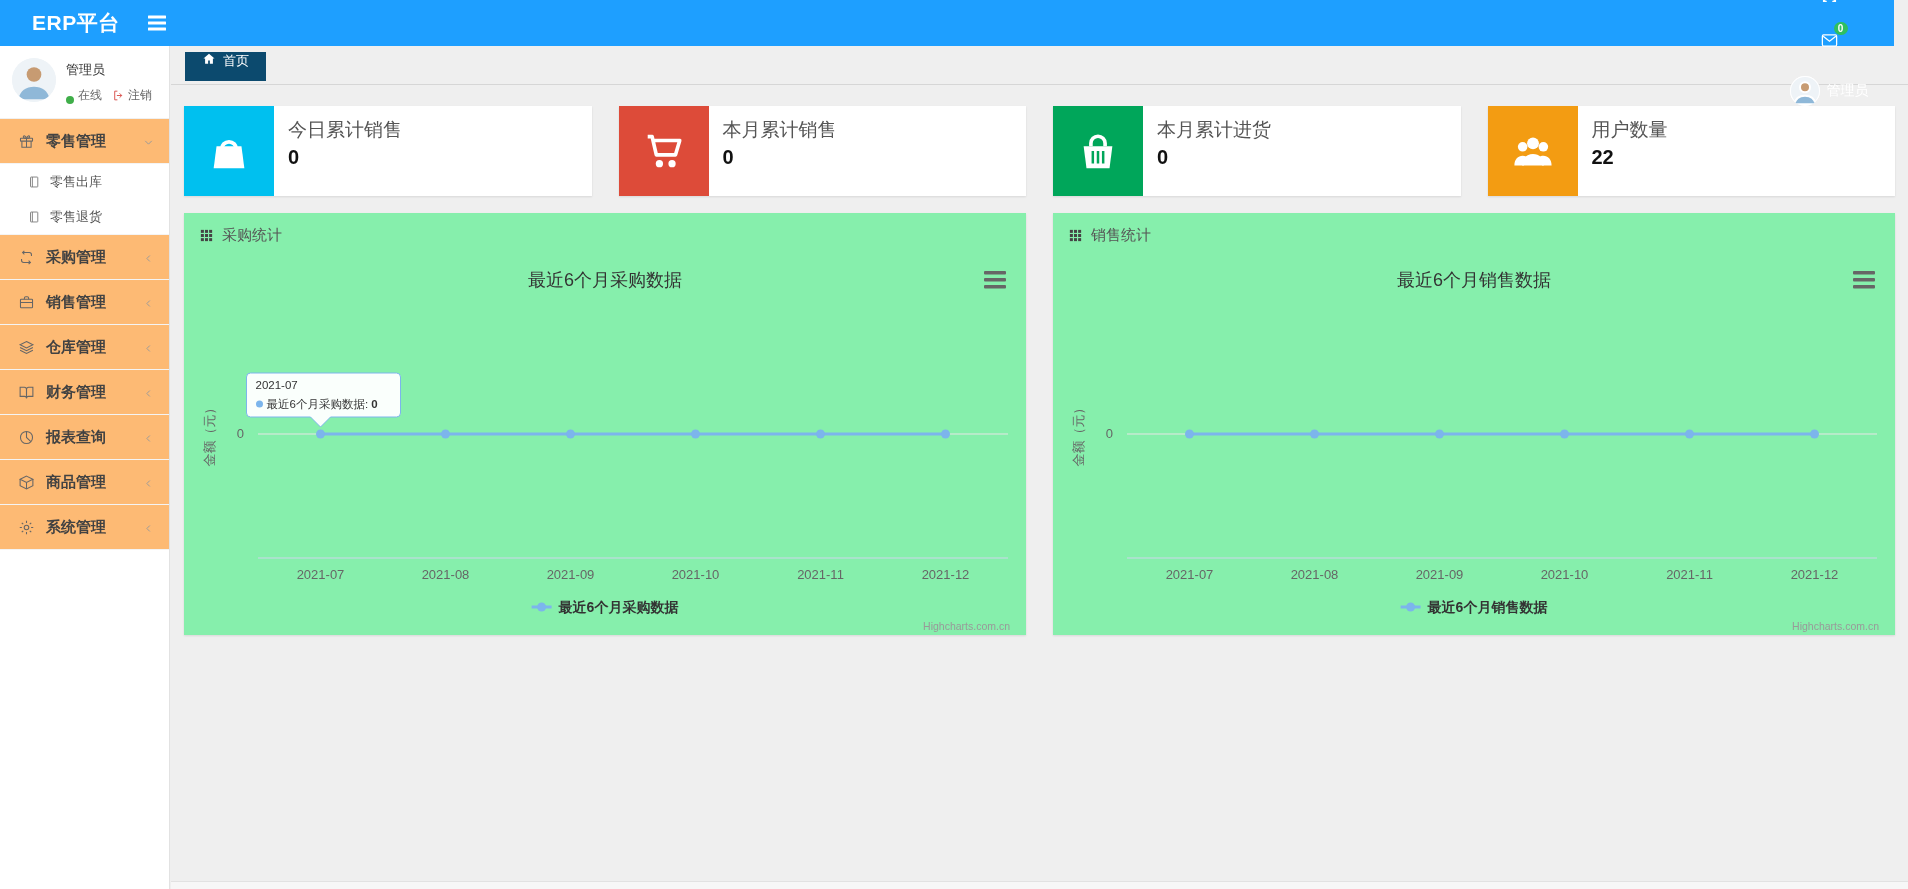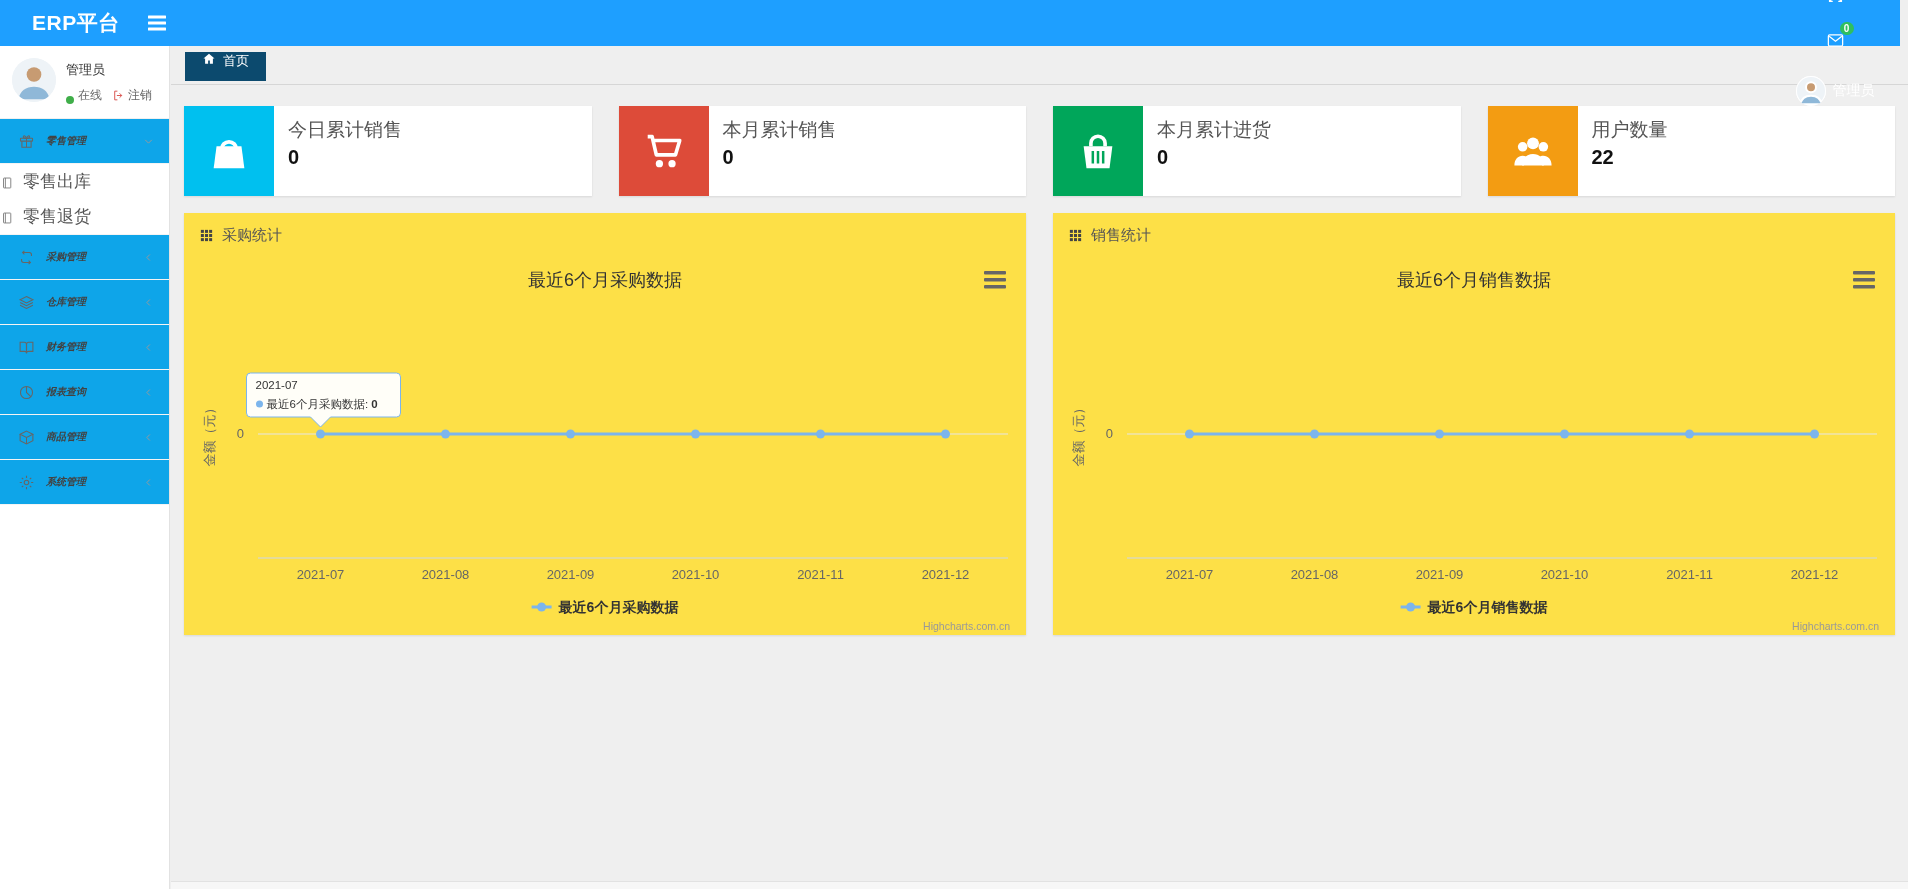--- a/index.html
+++ b/index.html
@@ -1,20 +1,20 @@
 <!DOCTYPE html>
 <html><head>
 <meta charset="utf-8">
 <style>
   * { margin:0; padding:0; box-sizing:border-box; }
   html,body { width:1908px; height:889px; font-family:"Liberation Sans","DejaVu Sans",sans-serif; background:#efefef; overflow:hidden; }
   body { position:relative; }
 
   
-  .navbar { position:absolute; top:0; left:0; right:8px; height:46px; background:#1E9FFF; display:flex; align-items:center; color:#fff; z-index:20; }
+  .navbar { position:absolute; top:0; left:0; right:14px; height:46px; background:#1E9FFF; display:flex; align-items:center; color:#fff; z-index:20; }
   .brand { font-size:21px; font-weight:bold; padding:0 26px 0 32px; letter-spacing:.5px; }
   .nav-burger { width:22px; height:22px; cursor:pointer; }
   .nav-burger rect { fill:#fff; }
   .nav-right { margin-left:auto; display:flex; align-items:center; gap:26px; padding-right:24px; font-size:14px;flex-direction:column; }
   .nav-item { display:flex; align-items:center; gap:7px; cursor:pointer; }
   .nav-item svg { width:19px; height:19px; stroke:#fff; fill:none; stroke-width:1.6; }
   .mail-wrap { position:relative; }
   .mail-badge { position:absolute; top:-9px; right:-9px; background:#2fbf5f; color:#fff; font-size:10px; line-height:13px; min-width:14px; text-align:center; border-radius:7px; padding:0 3px; font-weight:bold; }
   .nav-avatar { width:30px; height:30px; border-radius:50%; overflow:hidden; background:#fff; }
   .nav-avatar svg, .side-avatar svg { width:100%; height:100%; display:block; }
@@ -24,47 +24,47 @@
   .side-user { padding:12px 12px 14px 12px; display:flex; gap:10px; }
   .side-avatar { width:44px; height:44px; border-radius:50%; overflow:hidden; background:#eef3f7; flex:none; }
   .side-user-info { padding-top:3px; }
   .side-user-name { font-size:13px; color:#333; margin-bottom:8px; }
   .side-user-status { font-size:12px; color:#666; display:flex; align-items:flex-end; gap:4px; }
   .status-dot { width:8px; height:8px; border-radius:50%; background:#3fae49; display:inline-block; }
   .logout-link { display:inline-flex; align-items:center; gap:3px; margin-left:6px; cursor:pointer; color:#666; }
   .logout-link svg { width:13px; height:13px; stroke:#d9534f; fill:none; stroke-width:1.8; }
 
   .menu { border-top:1px solid #f0f0f0; }
-  .menu-item { height:45px; display:flex; align-items:center; gap:11px; padding:0 14px 0 18px; font-size:10px; font-weight:bold; color:#424242; cursor:pointer; border-bottom:1px solid #f4f4f4; background:#0ea5e9;font-style:italic; }
+  .menu-item { height:45px; display:flex; align-items:center; gap:11px; padding:0 14px 0 18px; font-size:15px; font-weight:bold; color:#424242; cursor:pointer; border-bottom:1px solid #f4f4f4; background:#fdba74; }
   .menu-item .mi-icon { width:17px; height:17px; flex:none; color:#666; }
   .menu-item .mi-icon svg { width:17px; height:17px; stroke:currentColor; fill:none; stroke-width:1.5; }
   .mi-chev { margin-left:auto; width:13px; height:13px; color:#999; }
   .mi-chev svg { width:13px; height:13px; stroke:currentColor; fill:none; stroke-width:1.8; }
   .submenu { border-bottom:1px solid #f4f4f4; }
-  .submenu-item { height:35px; display:flex; align-items:center; gap:9px; font-size:17px; color:#555; cursor:pointer; }
+  .submenu-item { height:35px; display:flex; align-items:center; gap:9px; padding-left:27px; font-size:13px; color:#555; cursor:pointer; }
   .submenu-item .mi-icon { width:14px; height:14px; color:#777; }
   .submenu-item .mi-icon svg { width:14px; height:14px; stroke:currentColor; fill:none; stroke-width:1.5; }
 
   
   .main { position:absolute; top:46px; left:171px; right:0; bottom:0; background:#efefef; }
   .tabbar { height:39px; border-bottom:1px solid #d6d6d6; padding:6px 0 0 14px; }
   .tab { display:inline-flex; align-items:flex-start; gap:7px; height:29px; background:#0c4a6e; color:#fff; font-size:13px; padding:0 17px; cursor:pointer; }
   .tab svg { width:14px; height:14px; }
 
   .content { padding:21px 13px 0 13px; }
   .cards { display:flex; gap:27px; }
   .card { flex:1; height:90px; background:#fff; display:flex; box-shadow:0 1px 2px rgba(0,0,0,.10); cursor:pointer; }
   .card-icon { width:90px; flex:none; display:flex; align-items:center; justify-content:center; }
   .card-icon svg { width:46px; height:46px; }
   .card-body { padding:11px 14px; }
   .card-label { font-size:19px; color:#555; }
   .card-value { font-size:20px; font-weight:bold; color:#111; margin-top:3px; }
 
   .panels { display:flex; gap:27px; margin-top:17px; }
-  .panel { flex:1; background:#fde047; box-shadow:0 1px 2px rgba(0,0,0,.10); }
+  .panel { flex:1; background:#86efac; box-shadow:0 1px 2px rgba(0,0,0,.10); }
   .panel-h { padding:13px 15px 8px 15px; font-size:15px; color:#555; display:flex; align-items:center; gap:8px; }
   .panel-h .th-icon { width:15px; height:15px; color:#444; }
   .panel-h .th-icon svg { width:15px; height:15px; }
   .chart-svg { display:block; width:100%; height:382px; }
 
   .footer-strip { position:absolute; left:0; right:0; bottom:0; height:8px; background:#f7f7f7; border-top:1px solid #e2e2e2; }
 </style>
 </head>
 <body>
 
@@ -164,20 +164,31 @@
         </div>
       </div>
       <div class="menu-item">
         <span class="mi-icon"><svg viewBox="0 0 24 24">
             <path d="M6.5 5H16a3 3 0 0 1 3 3v2"></path>
             <polyline points="9 2.5 6.5 5 9 7.5"></polyline>
             <path d="M17.5 19H8a3 3 0 0 1-3-3v-2"></path>
             <polyline points="15 16.5 17.5 19 15 21.5"></polyline>
           </svg></span>
         <span class="mi-label">采购管理</span>
+        <span class="mi-chev"><svg viewBox="0 0 24 24">
+            <polyline points="14.5 6.5 9 12 14.5 17.5"></polyline>
+          </svg></span>
+      </div>
+      <div class="menu-item">
+        <span class="mi-icon"><svg viewBox="0 0 24 24">
+            <rect x="3.5" y="7.5" width="17" height="12" rx="1"></rect>
+            <path d="M9 7.5V6a2 2 0 0 1 2-2h2a2 2 0 0 1 2 2v1.5"></path>
+            <line x1="3.5" y1="12" x2="20.5" y2="12"></line>
+          </svg></span>
+        <span class="mi-label">销售管理</span>
         <span class="mi-chev"><svg viewBox="0 0 24 24">
             <polyline points="14.5 6.5 9 12 14.5 17.5"></polyline>
           </svg></span>
       </div>
       <div class="menu-item">
         <span class="mi-icon"><svg viewBox="0 0 24 24">
             <polygon points="12 3.5 21 8 12 12.5 3 8"></polygon>
             <polyline points="3 12 12 16.5 21 12"></polyline>
             <polyline points="3 16 12 20.5 21 16"></polyline>
           </svg></span>

